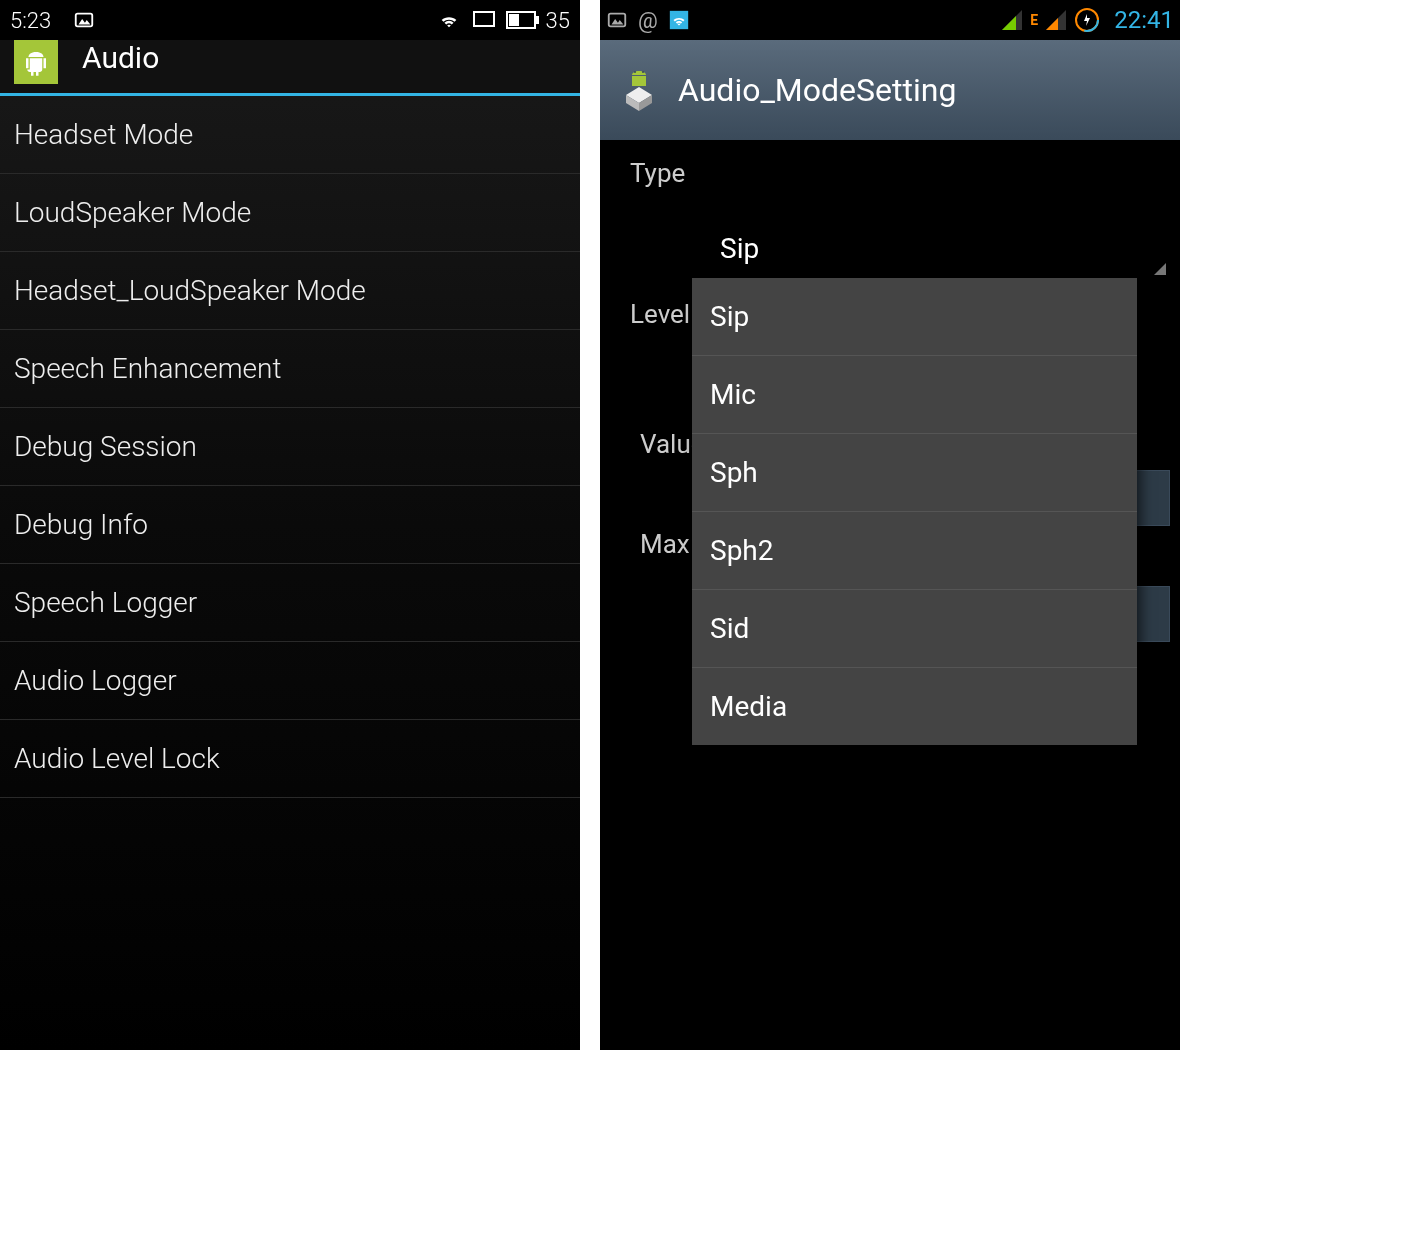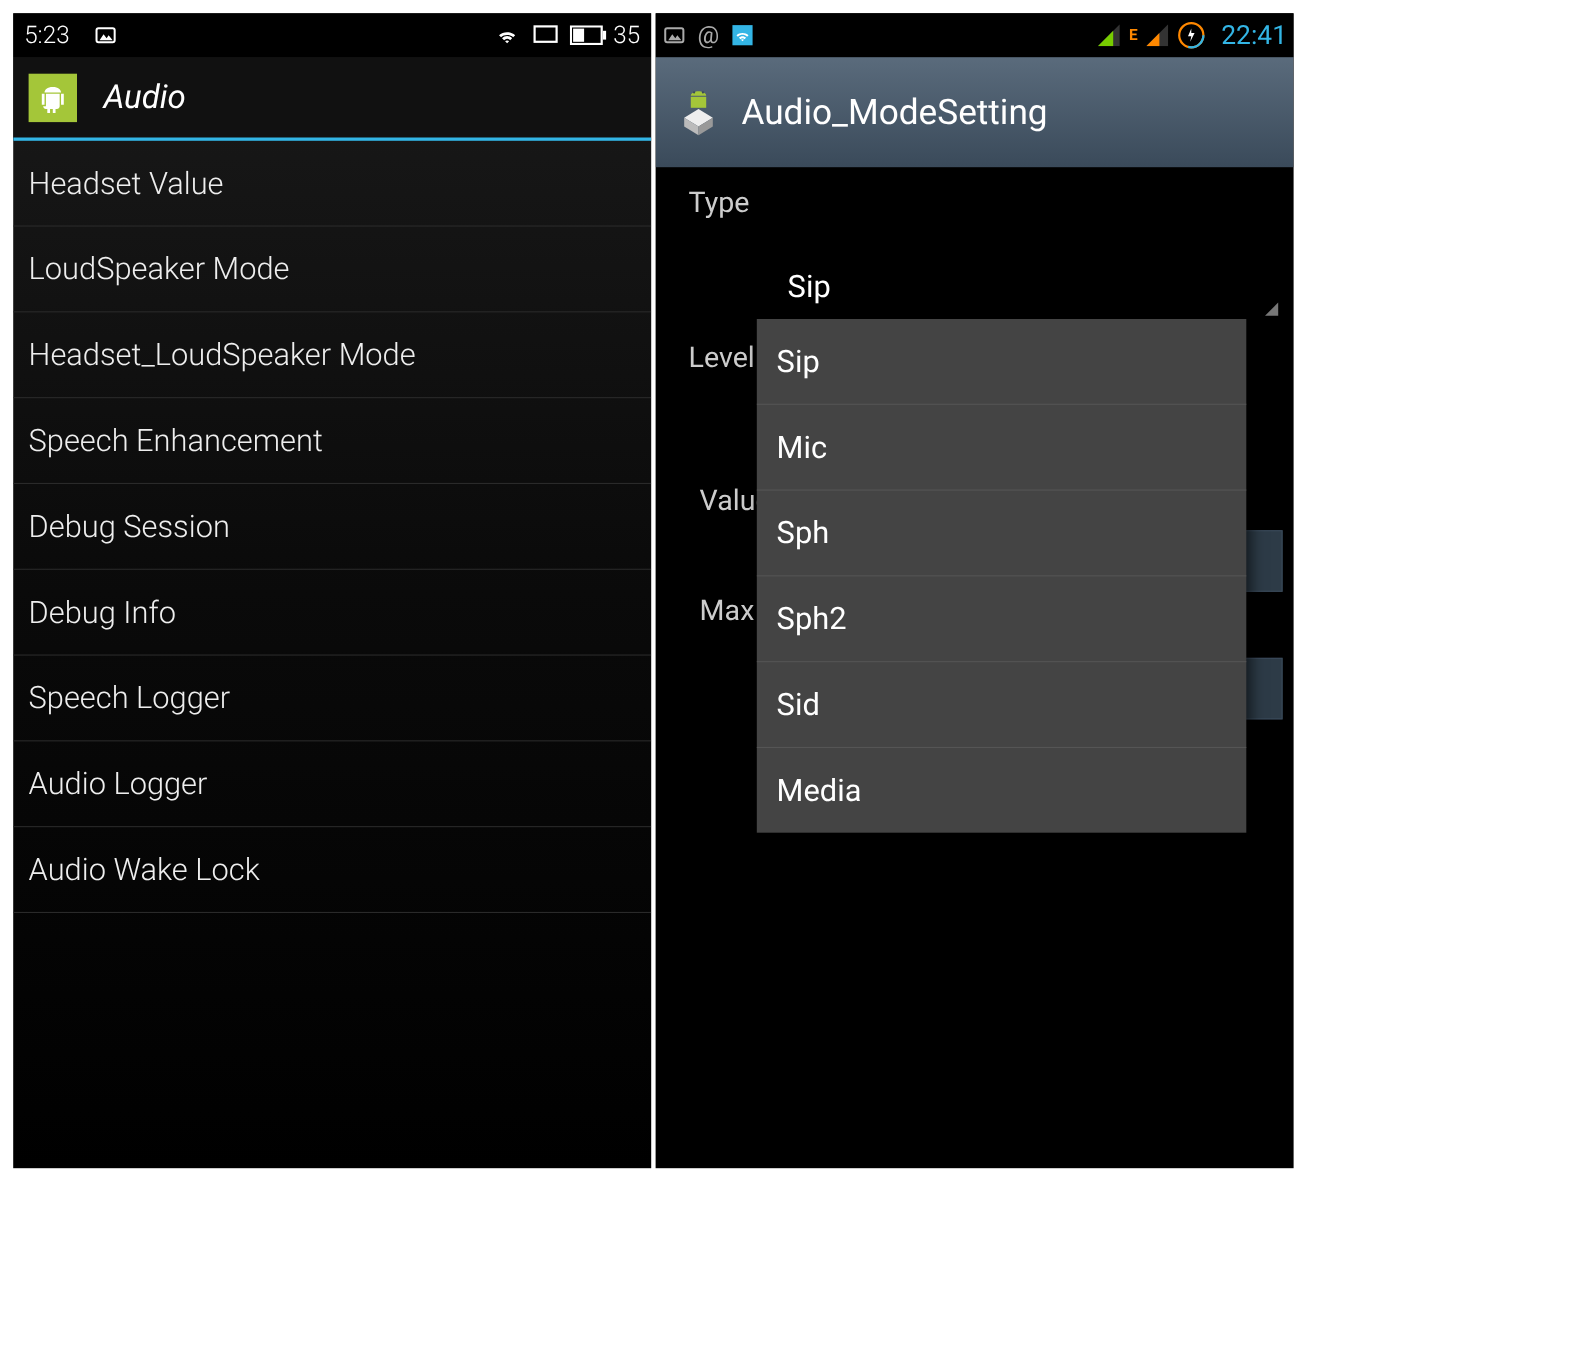--- a/index.html
+++ b/index.html
@@ -5,22 +5,22 @@
   * { box-sizing: border-box; margin: 0; padding: 0; }
   body {
     font-family: Roboto, "Helvetica Neue", Arial, sans-serif;
     background: #fff;
     width: 1427px;
     height: 1246px;
     overflow: hidden;
   }
   .container {
     display: flex;
-    gap: 4px;
-    padding: 12px;
+    gap: 20px;
+    padding: 0;
   }
   .phone {
     position: relative;
     background: #000;
     overflow: hidden;
   }
   .phone-left {
     width: 580px;
     height: 1050px;
     background: linear-gradient(to bottom, #1a1a1a 0%, #0a0a0a 50%, #000 100%);
@@ -41,27 +41,25 @@
     padding: 0 10px;
     font-size: 22px;
     font-weight: 300;
   }
   .statusbar-left .time { flex: 0 0 auto; margin-right: 12px; }
   .statusbar-left .spacer { flex: 1; }
   .sb-icon { margin-left: 10px; display:inline-flex; align-items:center; }
 
   
   .appbar-left {
-    height: 76px;
+    height: 56px;
     background: #111;
     display: flex;
-    align-items: center;
     padding: 0 14px;
     border-bottom: 3px solid #33b5e5;
-    font-style: italic;
   }
   .appbar-left .appicon {
     width: 44px; height: 44px;
     background: #a4c639;
     display: flex; align-items: center; justify-content: center;
     margin-right: 24px;
   }
   .appbar-left .apptitle {
     color: #fff;
     font-size: 30px;
@@ -193,29 +191,29 @@
     <div class="appbar-left">
       <div class="appicon">
         <svg width="30" height="30" viewBox="0 0 24 24" fill="#fff">
             <path d="M6 8c0-2 2-4 6-4s6 2 6 4H6zm-2 1h2v8H4V9zm14 0h2v8h-2V9zM7 9h10v9c0 1-1 2-2 2h-1v3h-2v-3h-2v3H8v-3H7c-1 0-2-1-2-2 0 0 2 0 2 0V9z"></path>
           </svg>
       </div>
       <div class="apptitle">Audio</div>
     </div>
 
     <div class="list-left">
-      <div class="list-item">Headset Value</div>
+      <div class="list-item">Headset Mode</div>
       <div class="list-item">LoudSpeaker Mode</div>
       <div class="list-item">Headset_LoudSpeaker Mode</div>
       <div class="list-item">Speech Enhancement</div>
       <div class="list-item">Debug Session</div>
       <div class="list-item">Debug Info</div>
       <div class="list-item">Speech Logger</div>
       <div class="list-item">Audio Logger</div>
-      <div class="list-item">Audio Wake Lock</div>
+      <div class="list-item">Audio Level Lock</div>
     </div>
 
   </div>
 
   <div class="phone phone-right">
 
     <div class="statusbar-right">
       <div class="left-icons">
         <span>
           <svg width="22" height="22" viewBox="0 0 24 24" fill="#aaa">

